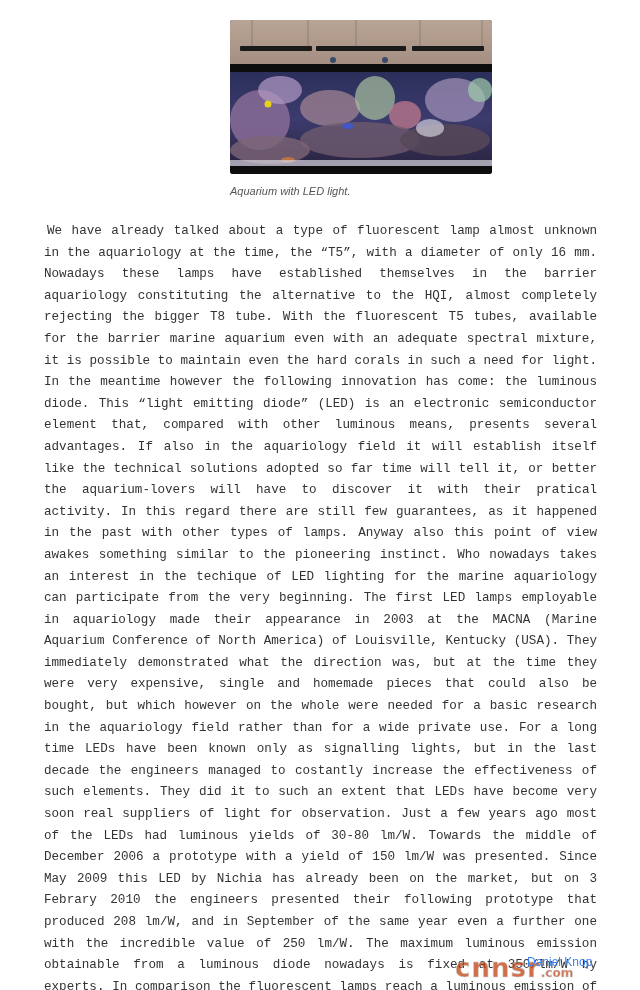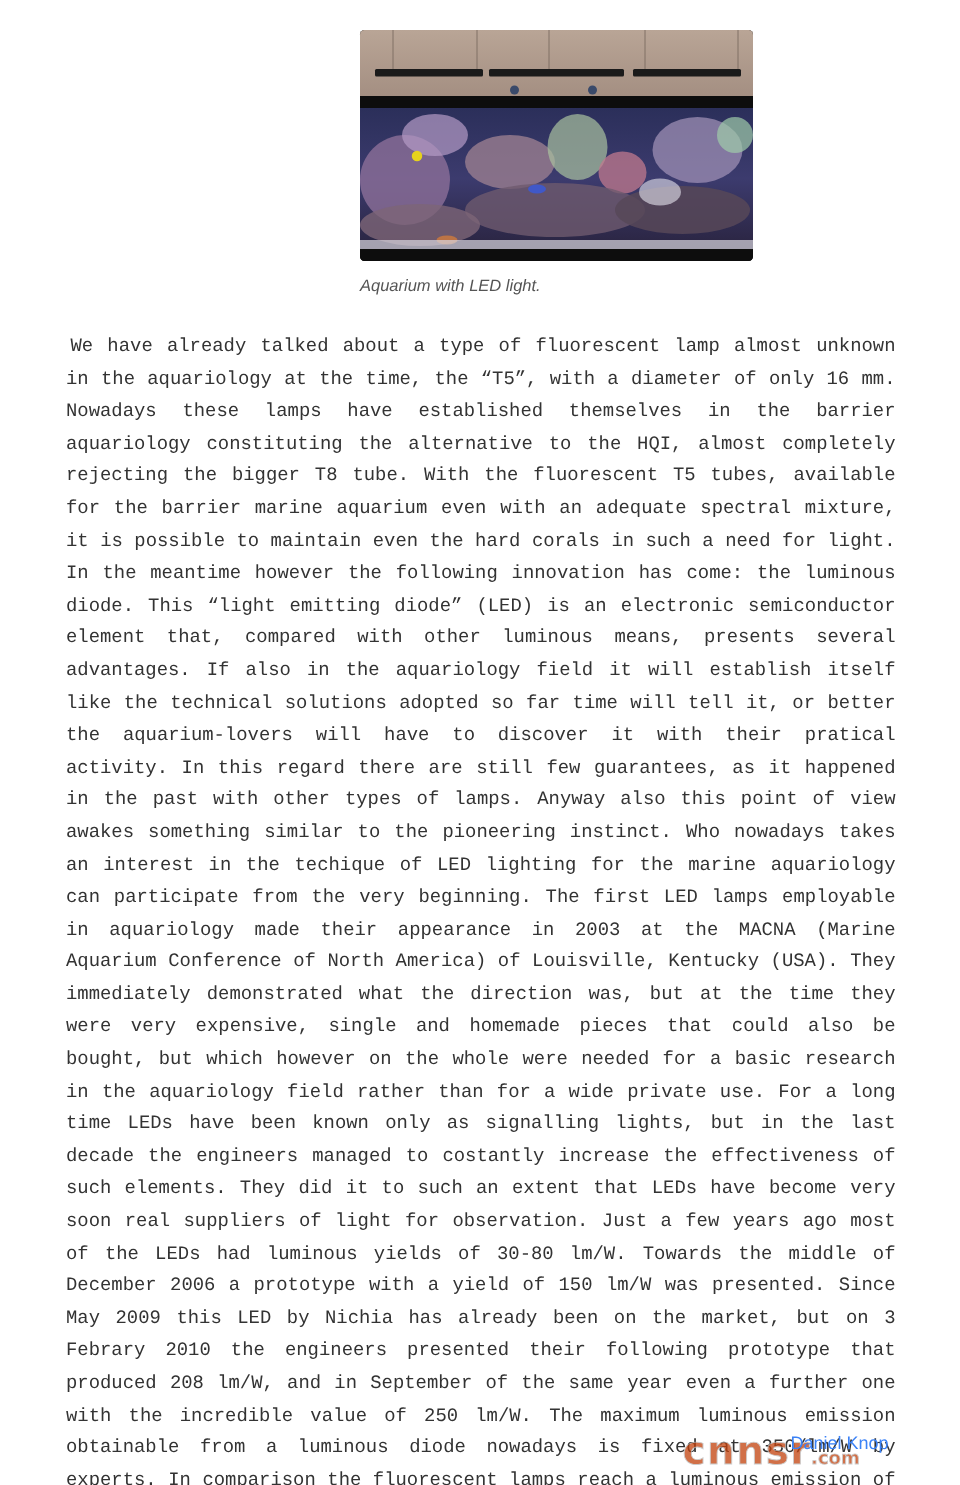--- a/index.html
+++ b/index.html
@@ -10,21 +10,21 @@
   body {
     width: 640px;
     height: 990px;
     position: relative;
     overflow: hidden;
     font-family: "Liberation Sans", sans-serif;
     color: #333333;
   }
   .figure {
     position: absolute;
-    left: 192px;
+    left: 182px;
     top: 20px;
     width: 302px;
     padding-left: 48px;
   }
   .photo {
     width: 262px;
     height: 154px;
     border-radius: 3px;
     overflow: hidden;
     position: relative;

